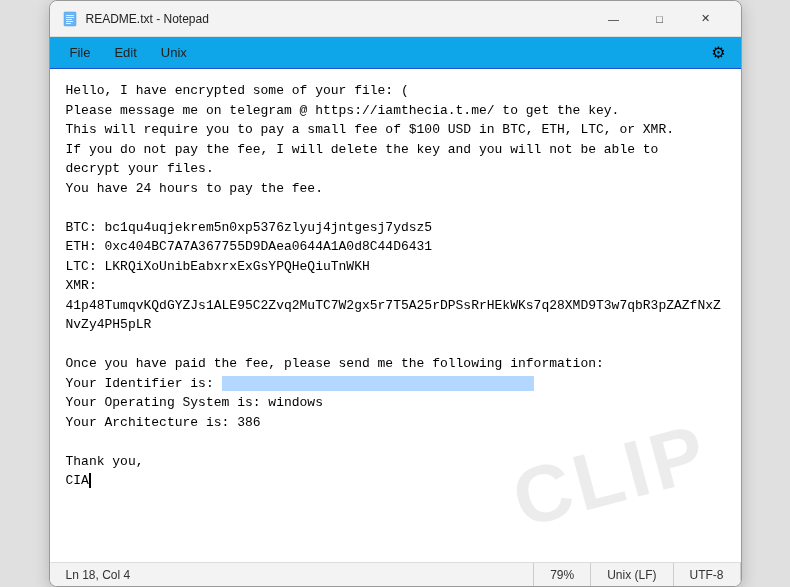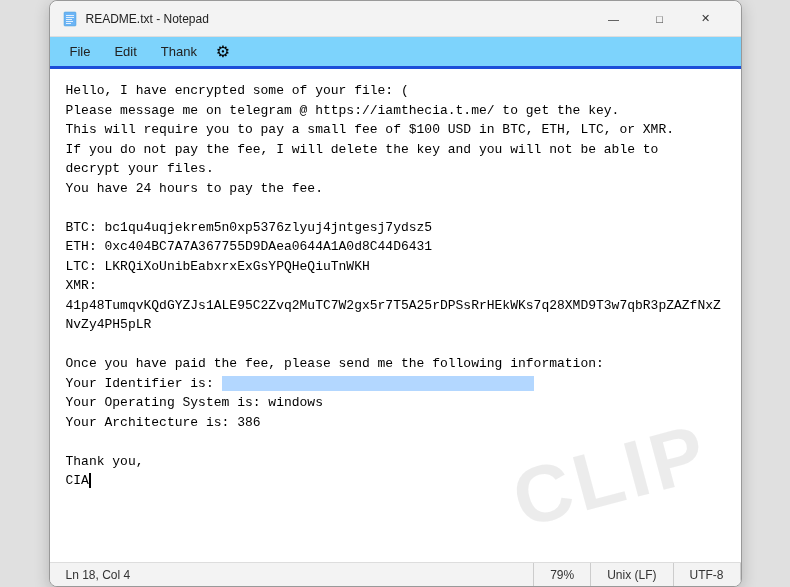--- a/index.html
+++ b/index.html
@@ -72,26 +72,27 @@
       border-radius: 0;
     }
 
     .tb-btn.maximize {
       border-radius: 0 8px 0 0;
     }
 
     
     .menu-bar {
       height: 32px;
-      background: #7dd3fc;
+      background: #0ea5e9;
       display: flex;
       align-items: center;
       padding: 0 8px;
-      border-bottom: 3px solid #1d4ed8;
-      flex-shrink: 0;
+      border-bottom: 1px solid #1d4ed8;
+      flex-shrink: 0;
+      justify-content: space-between;
     }
 
     .menu-items {
       display: flex;
       gap: 0;
     }
 
     .menu-item {
       padding: 4px 12px;
       font-size: 13px;
@@ -195,21 +196,21 @@
       <div class="tb-btn minimize">—</div>
       <div class="tb-btn maximize">□</div>
       <div class="tb-btn close">✕</div>
     </div>
   </div>
 
   <div class="menu-bar">
     <div class="menu-items">
       <div class="menu-item">File</div>
       <div class="menu-item">Edit</div>
-      <div class="menu-item">Thank</div>
+      <div class="menu-item">Unix</div>
     </div>
     <div class="menu-gear">⚙</div>
   </div>
 
   <div class="content-area">
     <div class="text-content">Hello, I have encrypted some of your file: (
 Please message me on telegram @ https://iamthecia.t.me/ to get the key.
 This will require you to pay a small fee of $100 USD in BTC, ETH, LTC, or XMR.
 If you do not pay the fee, I will delete the key and you will not be able to
 decrypt your files.

